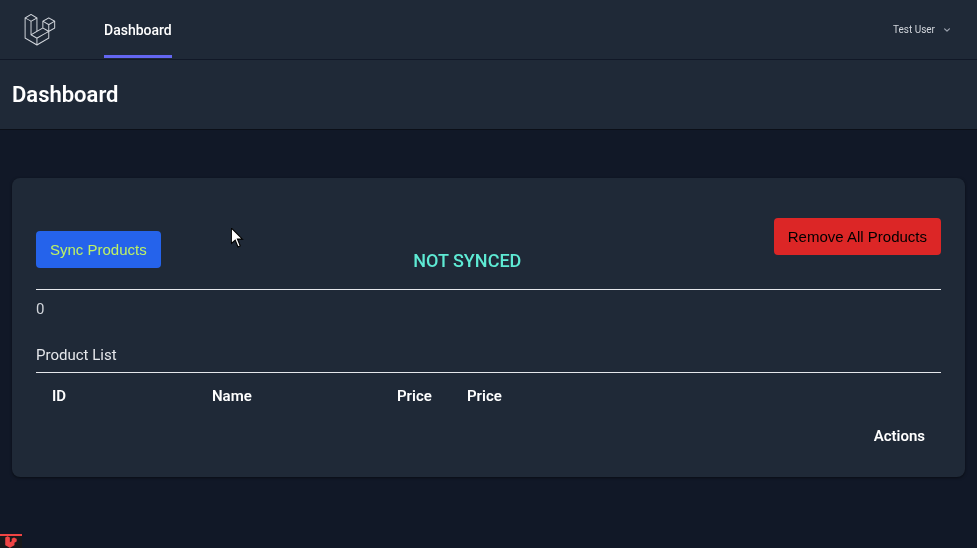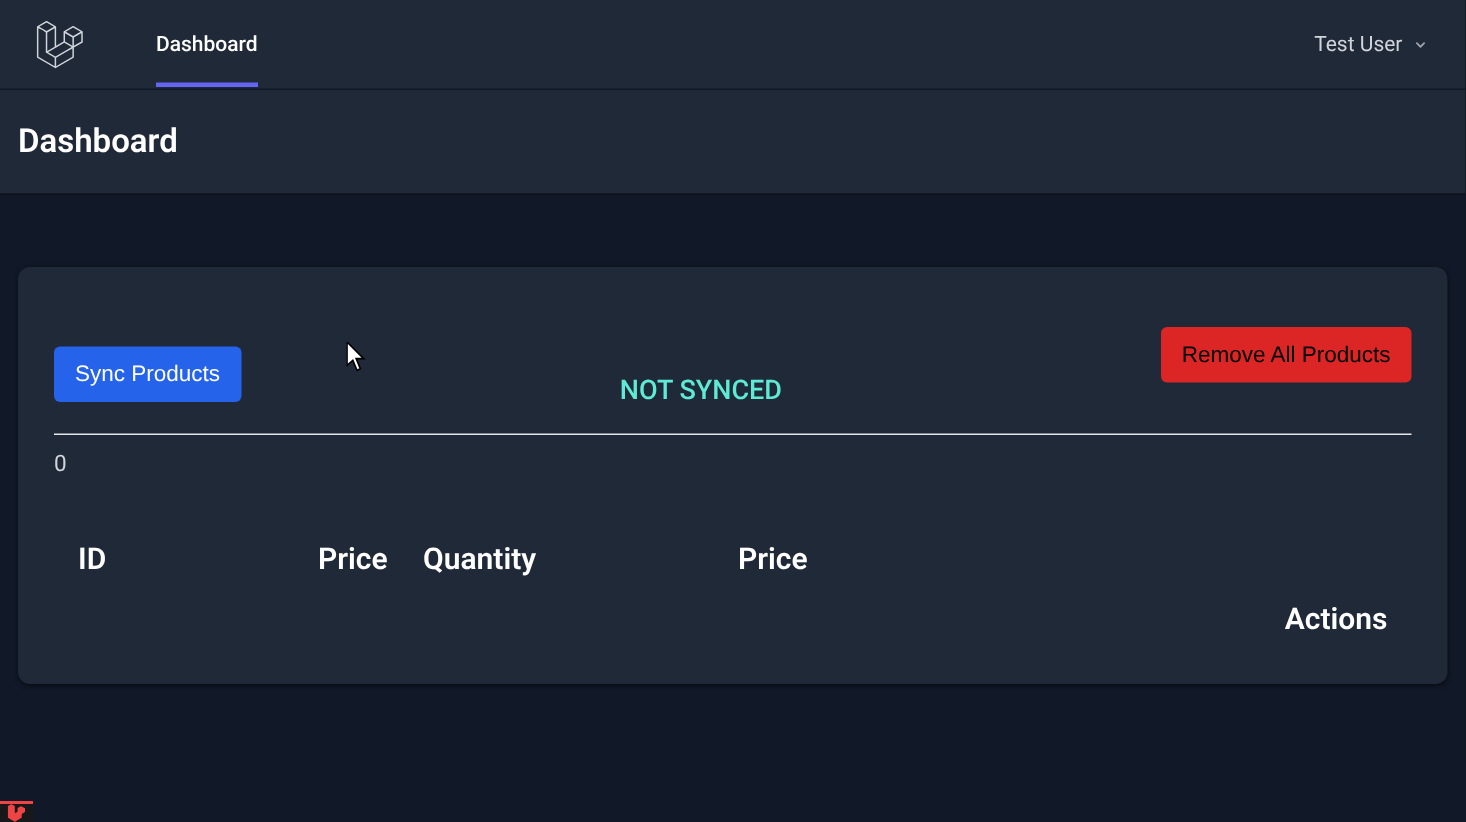--- a/index.html
+++ b/index.html
@@ -40,21 +40,21 @@
       font-weight: 500;
       text-decoration: none;
       padding: 20px 0 17px;
       border-bottom: 3px solid #6366f1;
     }
     .user-menu {
       display: flex;
       align-items: center;
       gap: 6px;
       color: #d1d5db;
-      font-size: 14px;
+      font-size: 10px;
       cursor: pointer;
     }
     .page-header {
       background: #1f2937;
       padding: 22px 12px;
       border-bottom: 1px solid #0b0f18;
     }
     .page-title {
       color: #fff;
       font-size: 22px;
@@ -71,21 +71,21 @@
     }
     .toolbar {
       display: flex;
       align-items: center;
       justify-content: space-between;
       padding-bottom: 18px;
       border-bottom: 1px solid #e5e7eb;
     }
     .btn-primary {
       background: #2563eb;
-      color: #ffffff;
+      color: #bef264;
       border: none;
       padding: 10px 14px;
       font-size: 15px;
       border-radius: 4px;
       cursor: pointer;
       margin-top: 26px;
     }
     .btn-danger {
       background: #dc2626;
       color: #000000;
@@ -109,21 +109,21 @@
     .list-title {
       font-size: 15px;
       color: #e5e7eb;
       padding-bottom: 8px;
       border-bottom: 1px solid #e5e7eb;
     }
     .table-header {
       display: flex;
       padding: 14px 16px 8px;
       color: #fff;
-      font-size: 20px;
+      font-size: 15px;
       font-weight: 600;
     }
     .col-id { width: 160px; }
     .col-name { width: 185px; }
     .col-price { width: 70px; }
     .col-qty { width: 210px; }
     .col-image { width: 175px; }
     .col-actions { flex: 1; text-align: right; margin-top: 40px; }
     .footer-bar {
       position: absolute;
@@ -170,24 +170,25 @@
 </header>
 
 <div class="content-wrapper">
   <div class="card">
     <div class="toolbar">
       <button class="btn-primary">Sync Products</button>
       <span class="sync-status">NOT SYNCED</span>
       <button class="btn-danger">Remove All Products</button>
     </div>
     <div class="count-row">0</div>
+    <div class="list-title">Product List</div>
     <div class="table-header">
       <div class="col-id">ID</div>
+      <div class="col-name">Name</div>
       <div class="col-price">Price</div>
-      <div class="col-qty">Quantity</div>
       <div class="col-image">Price</div>
       <div class="col-actions">Actions</div>
     </div>
   </div>
 </div>
 
 <div class="footer-bar">
   <svg viewBox="0 0 50 52" fill="#ef4444">
     <path d="M49.626 11.564a.809.809 0 0 1 .028.209v10.972a.8.8 0 0 1-.402.694l-9.209 5.302V39.25c0 .286-.152.55-.4.694L20.42 51.01c-.044.025-.092.041-.14.058a.805.805 0 0 1-.41 0L.402 39.944A.801.801 0 0 1 0 39.25V6.334c0-.072.01-.142.028-.21l9.61-5.533a.802.802 0 0 1 .8 0l9.61 5.533a.809.809 0 0 1 .028.209v20.559l8.008-4.611v-10.51l9.611-5.533a.801.801 0 0 1 .8 0l9.61 5.533z"></path>
   </svg>

